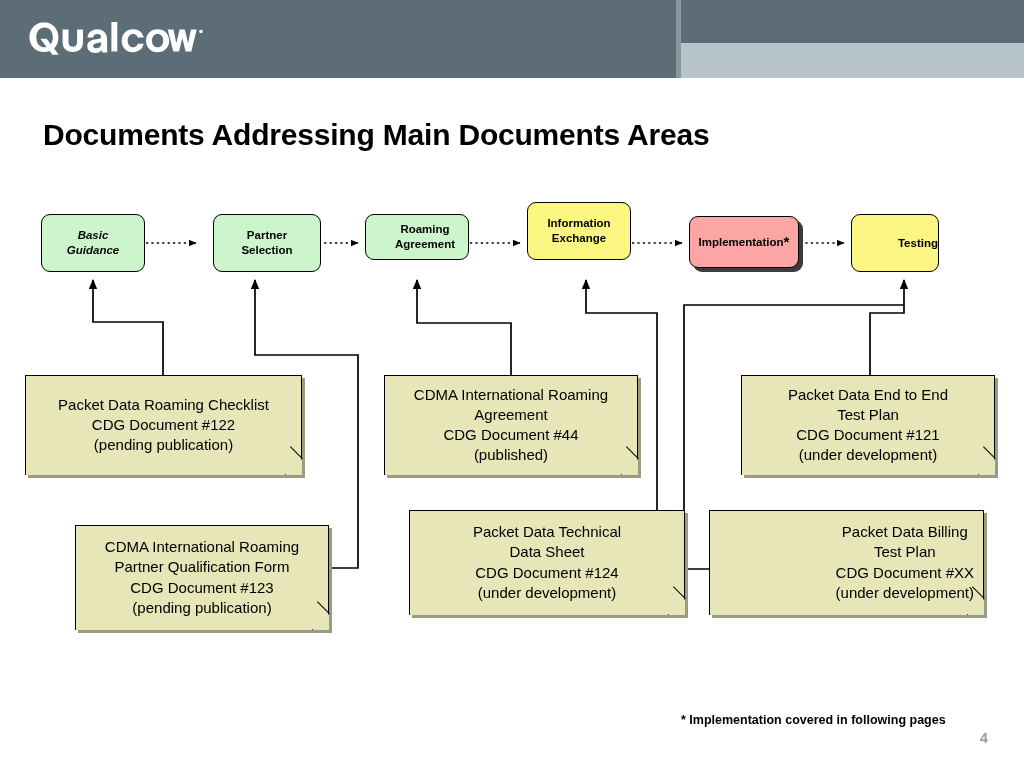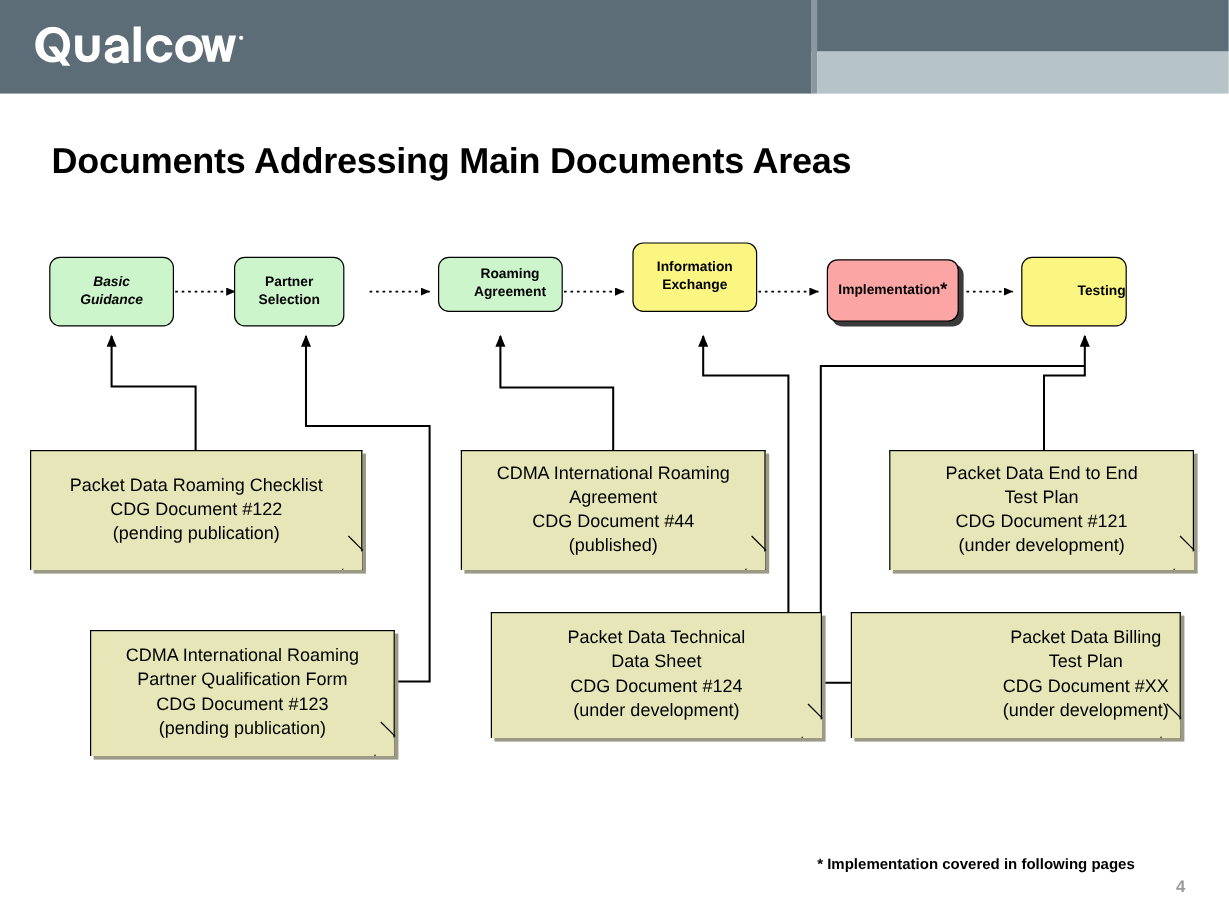--- a/index.html
+++ b/index.html
@@ -161,21 +161,21 @@
 
       <path d="M709,569 L684,569 L684,305 L904,305"></path>
     </g>
   </svg>
 
   <div class="flowbox fb-green" style="left:41px;top:214px;width:104px;height:58px;font-style:italic;">
     <span class="lbl">Basic
 Guidance</span>
   </div>
 
-  <div class="flowbox fb-green" style="left:195px;top:214px;width:92px;height:58px;">
+  <div class="flowbox fb-green" style="left:213px;top:214px;width:108px;height:58px;">
     <span class="lbl">Partner
 Selection</span>
   </div>
 
   <div class="flowbox fb-green" style="left:365px;top:214px;width:104px;height:46px;padding-left:16px;">
     <span class="lbl">Roaming
 Agreement</span>
   </div>
 
   <div class="flowbox fb-yellow" style="left:527px;top:202px;width:104px;height:58px;">

